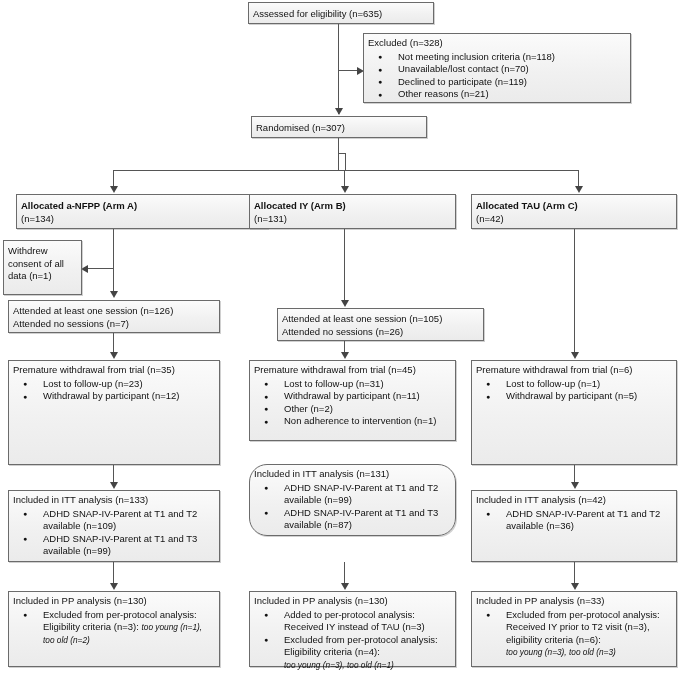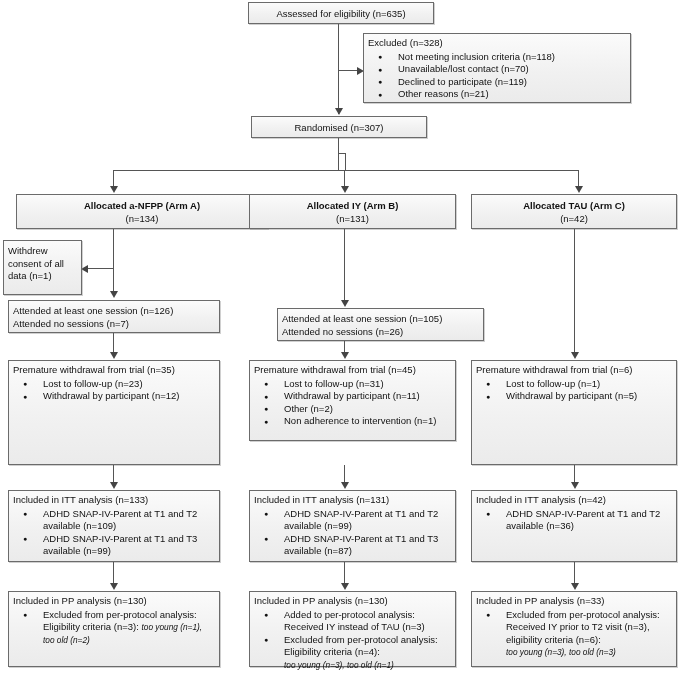--- a/index.html
+++ b/index.html
@@ -24,21 +24,21 @@
     position: absolute;
     box-sizing: border-box;
     border: 1px solid #6b6b6b;
     background: linear-gradient(to bottom, #fbfbfb 0%, #f1f1f1 55%, #ebebeb 100%);
     box-shadow: 1px 1px 0 rgba(120,120,120,0.35);
     font-size: 9.5px;
     line-height: 12.5px;
     color: #111111;
     padding: 3px 4px 3px 4px;
   }
-  .box.center { text-align: center; }
+  .box.center { text-align: left; }
   .box.bold { font-weight: bold; }
   .box .hdr { display: block; }
   .box .hdr.b { font-weight: bold; }
 
   ul.bl {
     list-style: none;
     margin: 1px 0 0 0;
     padding: 0;
   }
   ul.bl > li {
@@ -208,21 +208,21 @@
   <div class="arrow-d" style="left:570.5px; top:482px;"></div>
 
   <div class="box" style="left:8px; top:490px; width:212px; height:72px;">
     <span class="hdr">Included in ITT analysis (n=133)</span>
     <ul class="bl">
       <li>ADHD SNAP-IV-Parent at T1 and T2 available (n=109)</li>
       <li>ADHD SNAP-IV-Parent at T1 and T3 available (n=99)</li>
     </ul>
   </div>
 
-  <div class="box" style="left:249px; top:490px; width:207px; height:72px;">
+  <div class="box" style="left:249px; top:464px; width:207px; height:72px;border-radius:18px;">
     <span class="hdr">Included in ITT analysis (n=131)</span>
     <ul class="bl">
       <li>ADHD SNAP-IV-Parent at T1 and T2 available (n=99)</li>
       <li>ADHD SNAP-IV-Parent at T1 and T3 available (n=87)</li>
     </ul>
   </div>
 
   <div class="box" style="left:471px; top:490px; width:206px; height:72px;">
     <span class="hdr">Included in ITT analysis (n=42)</span>
     <ul class="bl">

